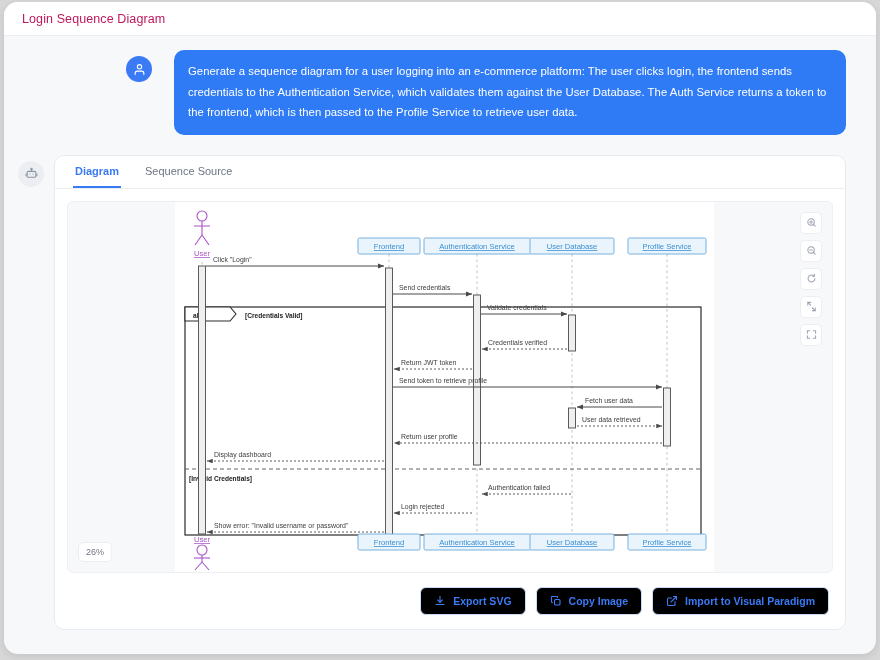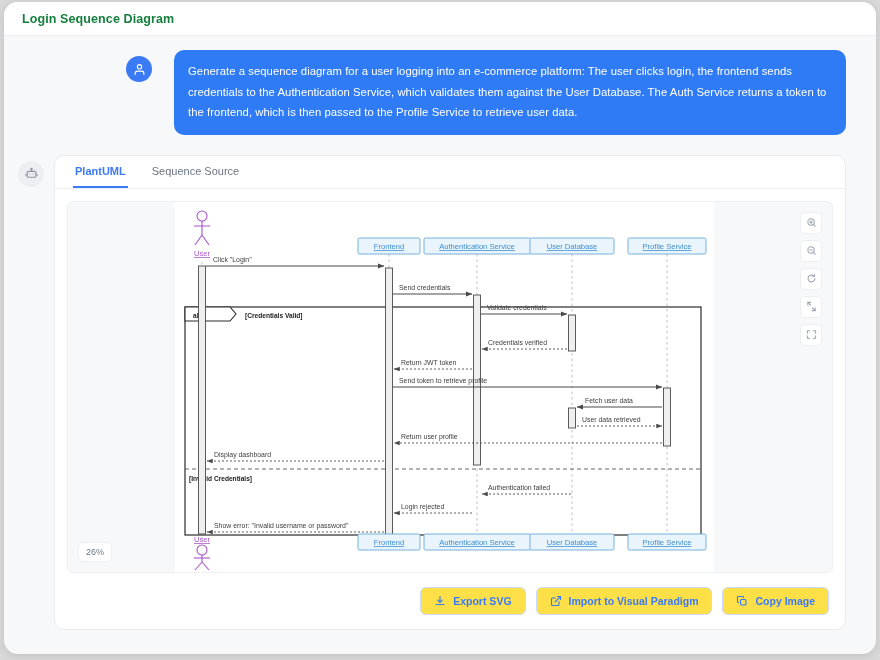--- a/index.html
+++ b/index.html
@@ -23,22 +23,22 @@
   
   #header {
     height: 34px;
     background: #ffffff;
     border-bottom: 1px solid #eceef1;
     display: flex; align-items: center;
     padding-left: 18px;
   }
   #header .title {
     font-size: 12.5px;
-    font-weight: bold;
-    color: #15803d;
+    font-weight: normal;
+    color: #be185d;
     letter-spacing: .1px;
   }
 
   
   #chat-area { padding: 14px 30px 0 30px; }
   .msg-row-user {
     display: flex;
     justify-content: flex-end;
     align-items: flex-start;
     gap: 22px;
@@ -145,21 +145,21 @@
   
   #card-footer {
     display: flex;
     justify-content: flex-end;
     gap: 10px;
     padding: 14px 16px 14px 0;
   }
   .action-btn {
     display: flex; align-items: flex-end; gap: 7px;
     border: 1px solid #c9dafb;
-    background: #fde047;
+    background: #000000;
     color: #3b7af5;
     font-size: 10.5px;
     font-weight: bold;
     border-radius: 6px;
     padding: 7px 13px;
     cursor: pointer;
     white-space: nowrap;
   }
 
   
@@ -198,21 +198,21 @@
         <path d="M12 8V5"></path>
           <circle cx="12" cy="3.5" r="1.3"></circle>
         <path d="M9 13h.01M15 13h.01"></path>
           <path d="M2 13v3M22 13v3"></path>
       </svg>
     </div>
 
     <div id="result-card">
 
       <div id="tabs">
-        <div class="tab active">PlantUML</div>
+        <div class="tab active">Diagram</div>
         <div class="tab">Sequence Source</div>
       </div>
 
       <div id="viewport">
 
         <div id="canvas">
           <svg width="539" height="370" viewBox="0 0 539 370">
             <defs>
               <marker id="ah" markerWidth="7" markerHeight="7" refX="6.4" refY="2.6" orient="auto">
                 <path d="M0,0 L6.6,2.6 L0,5.2 z" fill="#4a4a4a"></path>
@@ -388,30 +388,30 @@
         <div class="action-btn">
           <svg width="12" height="12" viewBox="0 0 24 24" fill="none" stroke="currentColor" stroke-width="2.2" stroke-linecap="round" stroke-linejoin="round">
             <path d="M12 3v11"></path>
               <path d="M7.5 10L12 14.5 16.5 10"></path>
               <path d="M4 19h16"></path>
           </svg>
           <span>Export SVG</span>
         </div>
         <div class="action-btn">
           <svg width="12" height="12" viewBox="0 0 24 24" fill="none" stroke="currentColor" stroke-width="2.2" stroke-linecap="round" stroke-linejoin="round">
+            <rect x="9" y="9" width="11" height="11" rx="2"></rect>
+            <path d="M5 15H4a1 1 0 0 1-1-1V4a1 1 0 0 1 1-1h10a1 1 0 0 1 1 1v1"></path>
+          </svg>
+          <span>Copy Image</span>
+        </div>
+        <div class="action-btn">
+          <svg width="12" height="12" viewBox="0 0 24 24" fill="none" stroke="currentColor" stroke-width="2.2" stroke-linecap="round" stroke-linejoin="round">
             <path d="M18 13v6a2 2 0 0 1-2 2H5a2 2 0 0 1-2-2V8a2 2 0 0 1 2-2h6"></path>
             <path d="M15 3h6v6"></path>
               <path d="M10 14L21 3"></path>
           </svg>
           <span>Import to Visual Paradigm</span>
         </div>
-        <div class="action-btn">
-          <svg width="12" height="12" viewBox="0 0 24 24" fill="none" stroke="currentColor" stroke-width="2.2" stroke-linecap="round" stroke-linejoin="round">
-            <rect x="9" y="9" width="11" height="11" rx="2"></rect>
-            <path d="M5 15H4a1 1 0 0 1-1-1V4a1 1 0 0 1 1-1h10a1 1 0 0 1 1 1v1"></path>
-          </svg>
-          <span>Copy Image</span>
-        </div>
       </div>
 
     </div>
   </div>
 </div>
 
 </body></html>

